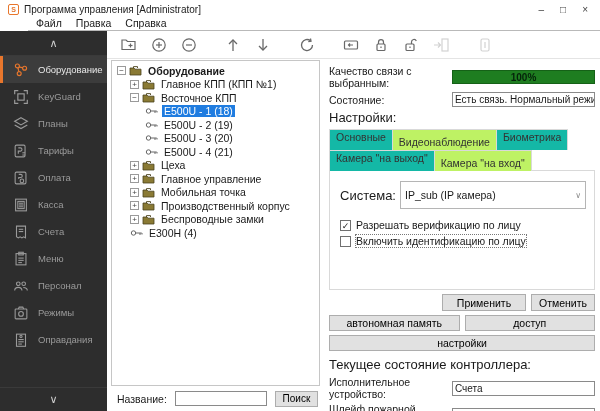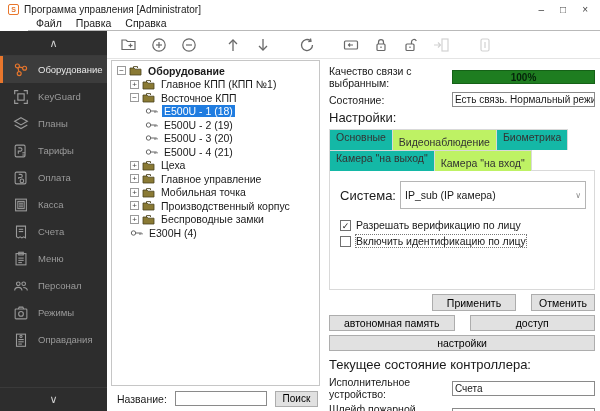--- a/index.html
+++ b/index.html
@@ -78,21 +78,21 @@
   .sysrow .lab { width:60px; font-size:13px; }
   .select { flex:1; height:28px; border:1px solid #b5b5b5; background:#fff; display:flex; align-items:center;
             padding:0 4px; font-size:10.5px; cursor:pointer; }
   .select .chev { margin-left:auto; color:#8a8a8a; font-size:8px; }
   .cbrow { display:flex; align-items:center; gap:5px; margin-bottom:4px; cursor:pointer; }
   .cbox { width:11px; height:11px; border:1px solid #707070; background:#fff; font-size:9px; line-height:10px;
           text-align:center; color:#1a1a1a; flex-shrink:0; }
   .cbrow .cblab { font-size:10.5px; }
   .cbrow.focused .cblab { outline:1px dotted #777; }
 
-  .btnrow { display:flex; gap:15px; margin-top:4px; }
+  .btnrow { display:flex; gap:5px; margin-top:4px; }
   .btn { background:#e1e1e1; border:1px solid #adadad; font-size:10.5px; font-family:inherit; cursor:pointer;
          height:17px; display:flex; align-items:center; justify-content:center; }
   .btn.apply { width:84px; margin-left:auto; }
   .btn.cancel { width:64px; }
   .btn.half { flex:1; height:16px; }
   .btn.full { width:100%; height:16px; }
 
   .statrow { display:flex; align-items:center; margin-bottom:3px; }
   .statrow .lab { flex:1; font-size:10.5px; }
 </style>

